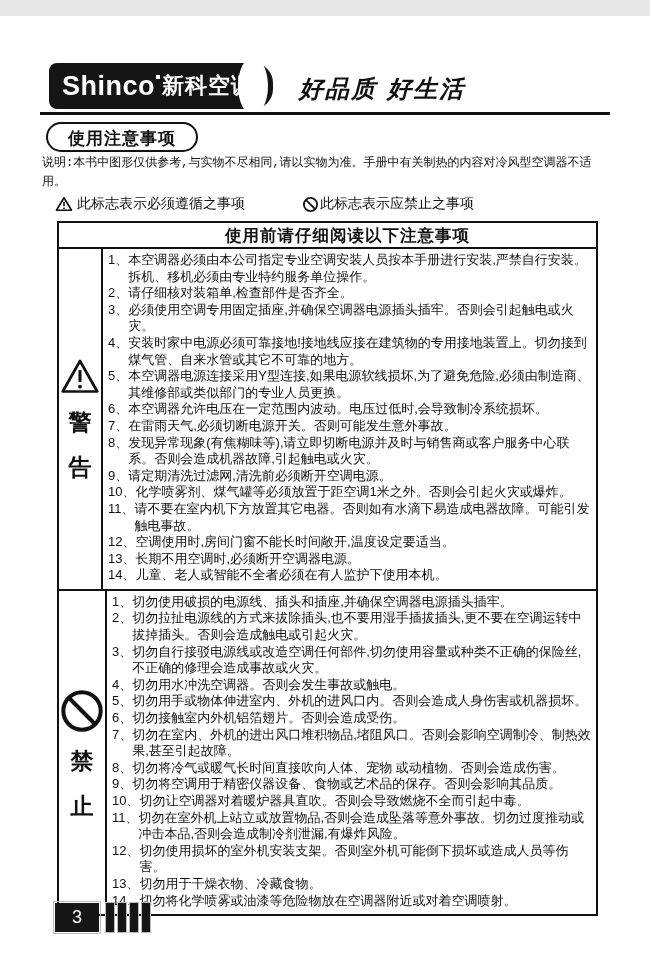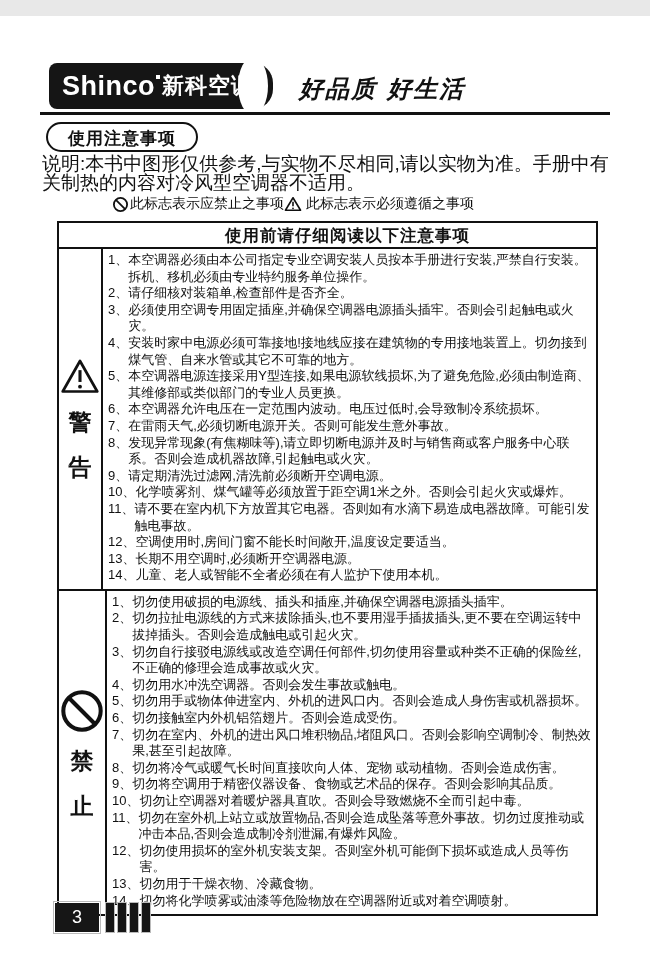--- a/index.html
+++ b/index.html
@@ -27,21 +27,21 @@
   .header-rule{position:absolute;left:40px;top:96px;width:570px;height:3px;background:#111;}
   
   .badge{
     position:absolute;left:46px;top:106px;width:152px;height:30px;
     border:2px solid #111;border-radius:17px;display:flex;align-items:flex-end;justify-content:center;
     font-size:17px;font-weight:600;letter-spacing:1px;box-sizing:border-box;
   }
   
   .note{
     position:absolute;left:42px;top:138px;width:568px;margin:0;
-    font-size:19px;line-height:19px;font-weight:500;
+    font-size:12px;line-height:19px;font-weight:500;font-family:Liberation Mono, monospace;
   }
   
   .legend{position:absolute;left:55px;top:179px;display:flex;align-items:center;font-size:14px;font-weight:500;}
   .legend-item{display:flex;align-items:center;}
   .legend-item svg{margin-right:4px;}
   .legend-item.second{margin-left:57px;}
   .legend-item.second svg{margin-right:1px;}
   
   .notice-table{
     position:absolute;left:57px;top:205px;width:541px;
@@ -87,34 +87,34 @@
   <div class="slogan">好品质 好生活</div>
   <div class="header-rule"></div>
 
   <div class="badge">
     <span>使用注意事项</span>
   </div>
 
   <p class="note">说明:本书中图形仅供参考,与实物不尽相同,请以实物为准。手册中有关制热的内容对冷风型空调器不适用。</p>
 
   <div class="legend">
-    <div class="legend-item second">
-      <svg width="17" height="17" viewBox="0 0 18 18">
-        <circle cx="9" cy="9" r="7" fill="none" stroke="#111" stroke-width="1.9"></circle>
-        <line x1="4.1" y1="4.1" x2="13.9" y2="13.9" stroke="#111" stroke-width="1.9"></line>
-      </svg>
-      <span>此标志表示应禁止之事项</span>
-    </div>
     <div class="legend-item">
       <svg width="18" height="16" viewBox="0 0 20 18">
         <path d="M10 2 L18.5 16 L1.5 16 Z" fill="none" stroke="#111" stroke-width="1.8" stroke-linejoin="round"></path>
         <line x1="10" y1="6.5" x2="10" y2="11.5" stroke="#111" stroke-width="1.8"></line>
         <circle cx="10" cy="13.8" r="1" fill="#111"></circle>
       </svg>
       <span>此标志表示必须遵循之事项</span>
+    </div>
+    <div class="legend-item second">
+      <svg width="17" height="17" viewBox="0 0 18 18">
+        <circle cx="9" cy="9" r="7" fill="none" stroke="#111" stroke-width="1.9"></circle>
+        <line x1="4.1" y1="4.1" x2="13.9" y2="13.9" stroke="#111" stroke-width="1.9"></line>
+      </svg>
+      <span>此标志表示应禁止之事项</span>
     </div>
   </div>
 
   <div class="notice-table">
     <div class="table-title">使用前请仔细阅读以下注意事项</div>
 
     <div class="section-row">
       <div class="label-cell">
         <svg width="40" height="37" viewBox="0 0 44 40">
           <path d="M22 3 L41 36.5 L3 36.5 Z" fill="none" stroke="#111" stroke-width="3" stroke-linejoin="round"></path>

